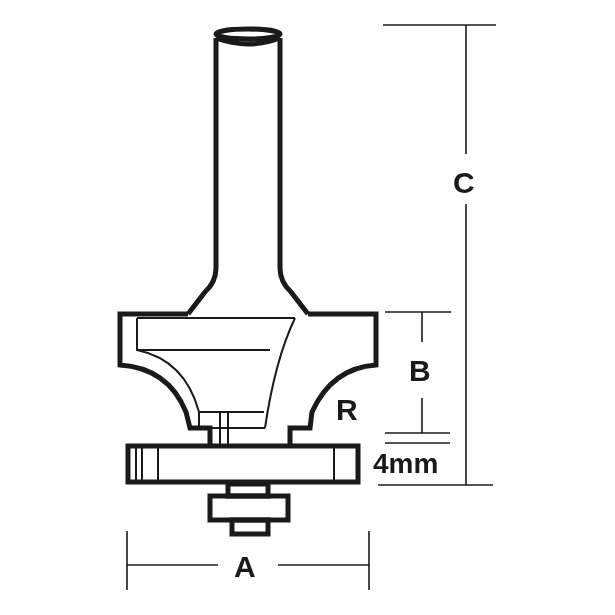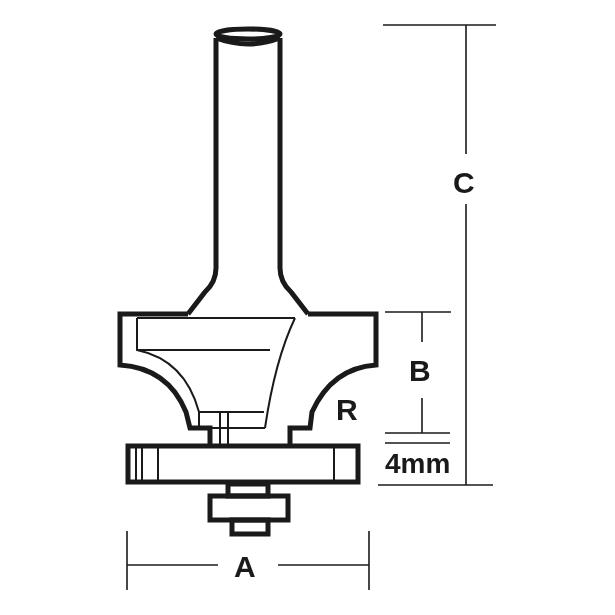--- a/index.html
+++ b/index.html
@@ -77,14 +77,14 @@
   </g>
 
   <g>
     <line class="dim" x1="385" y1="443" x2="450" y2="443"></line>
   </g>
 </svg>
 
 <div class="label" style="left:453px; top:168px; font-size:30px;">C</div>
 <div class="label" style="left:409px; top:356px; font-size:30px;">B</div>
 <div class="label" style="left:336px; top:395px; font-size:30px;">R</div>
-<div class="label" style="left:385px; top:450px; font-size:28px;">4mm</div>
+<div class="label" style="left:373px; top:450px; font-size:28px;">4mm</div>
 <div class="label" style="left:234px; top:552px; font-size:30px;">A</div>
 
 </body></html>

